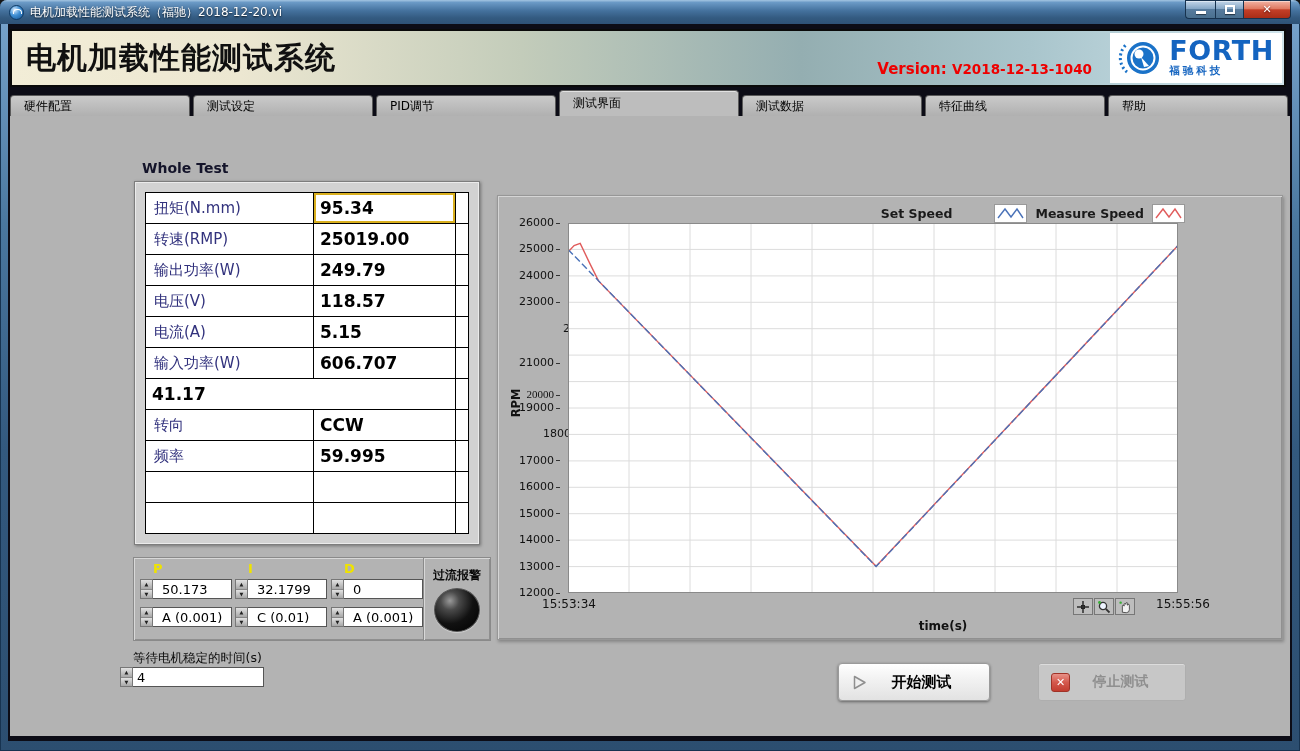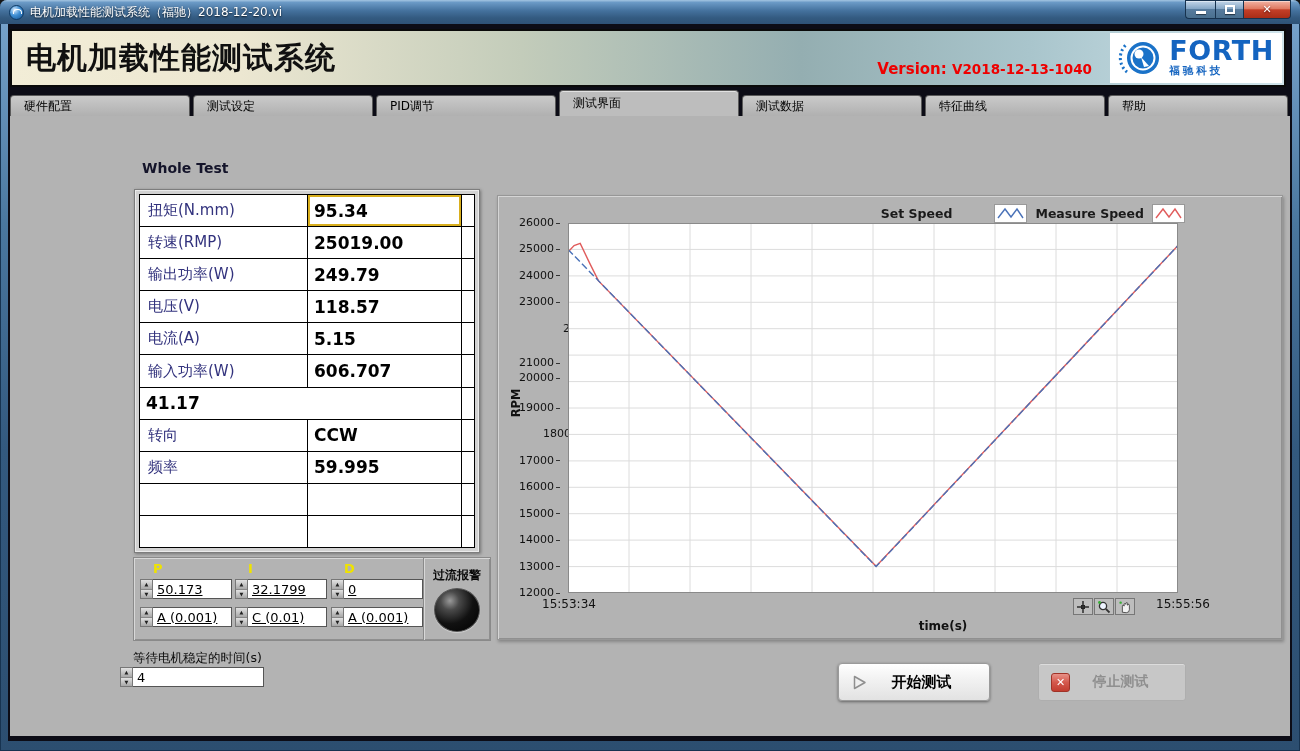--- a/index.html
+++ b/index.html
@@ -45,22 +45,22 @@
   
   .tabstrip { position:absolute; left:2px; top:66px; height:26px; display:flex; align-items:flex-end; }
   .tab { width:180px; height:21px; margin-right:3px; padding-left:13px; font-size:12px; color:#000;
          display:flex; align-items:center; border:1px solid #5a5a5a; border-bottom:none; border-radius:4px 4px 0 0;
          background:linear-gradient(180deg,#cacaca,#b0b0b0); cursor:default; }
   .tab.active { height:26px; background:#bdbdbd; box-shadow:inset 0 1px 0 #e2e2e2; }
   
   .main { position:absolute; left:2px; top:92px; width:1280px; height:620px; background:#b3b3b3; }
   .whole-test { position:absolute; left:132px; top:44px; font-size:14px; font-weight:bold; color:#14142a; }
   
-  .table-shell { position:absolute; left:124px; top:73px; width:346px; height:364px; background:#d2d2d2;
-                 border:1px solid #7d7d7d; box-shadow:inset 0 0 0 1px #ebebeb, 1px 1px 3px rgba(0,0,0,.35); padding:4px; }
+  .table-shell { position:absolute; left:124px; top:65px; width:346px; height:364px; background:#d2d2d2;
+                 border:1px solid #7d7d7d; box-shadow:inset 0 0 0 1px #ebebeb, 1px 1px 3px rgba(0,0,0,.35); padding:10px; }
   .mtable { width:100%; height:100%; background:#fff; border:1px solid #000; display:flex; flex-direction:column; }
   .mrow { flex:1; display:flex; border-bottom:1px solid #000; }
   .mrow:last-child { border-bottom:none; }
   .mcell-label { width:168px; border-right:1px solid #000; font-size:15px; color:#32327d;
                  display:flex; align-items:center; padding-left:8px; }
   .mcell-value { flex:1; border-right:1px solid #000; font-size:17px; font-weight:bold; color:#000;
                  display:flex; align-items:center; padding-left:6px; }
   .mcell-value.focused { box-shadow:inset 0 0 0 2px #d9af1e; }
   .mcell-extra { width:12px; }
   
@@ -69,21 +69,21 @@
   .pid-group { position:absolute; top:0; height:100%; }
   .pid-group.g0 { left:6px; } .pid-group.g1 { left:101px; } .pid-group.g2 { left:197px; }
   .pid-label { position:absolute; top:3px; left:13px; color:#efe300; font-weight:bold; font-size:13px; }
   .pid-row { position:absolute; left:0; display:flex; }
   .pid-row.r1 { top:21px; } .pid-row.r2 { top:49px; }
   .spinner { width:13px; height:20px; display:flex; flex-direction:column; border:1px solid #777; background:#c9c9c9; }
   .sp-btn { flex:1; font-size:5px; line-height:8px; text-align:center; color:#222;
             background:linear-gradient(#e2e2e2,#a8a8a8); border-bottom:1px solid #888; cursor:default; }
   .sp-btn:last-child { border-bottom:none; }
   .pid-input { width:79px; height:20px; background:#fff; border:1px solid #555; border-left:none;
-               font-size:13px; color:#000; display:flex; align-items:center; padding-left:4px;text-decoration:underline; }
+               font-size:13px; color:#000; display:flex; align-items:center; padding-left:9px; }
   .alarm { position:absolute; right:0; top:0; width:67px; height:100%; border-left:1px solid #8a8a8a;
            box-shadow:inset 1px 0 0 #d8d8d8; }
   .alarm-label { font-size:12px; font-weight:bold; color:#0a0a0a; text-align:center; margin-top:9px; }
   .led { width:46px; height:44px; border-radius:50%; margin:4px auto 0; border:1px solid #555;
          background:radial-gradient(circle at 34% 28%, #9a9a9a 0%, #4a4a4a 22%, #111 55%, #000 100%);
          box-shadow:0 1px 1px rgba(255,255,255,.4); }
   
   .wait-label { position:absolute; left:123px; top:534px; font-size:12.5px; color:#0c0c0c; }
   .wait-ctl { position:absolute; left:110px; top:551px; display:flex; }
   .wait-input { width:131px; height:20px; background:#fff; border:1px solid #555; border-left:none;
@@ -315,21 +315,21 @@
             </span>
           </div>
         <div class="ylab">RPM</div>
         <div id="yticks">
             <div class="ytick" style="top: 20px;">26000</div>
             <div class="ytick" style="top: 46.4286px;">25000</div>
             <div class="ytick" style="top: 72.8571px;">24000</div>
             <div class="ytick" style="top: 99.2857px;">23000</div>
             <div class="ytick" style="top: 125.714px; margin-left: 44px;">22000</div>
             <div class="ytick" style="top: 160px;">21000</div>
-            <div class="ytick" style="top: 175px;">20000</div>
+            <div class="ytick" style="top: 192px; font-family: Liberation Serif, serif;">20000</div>
             <div class="ytick" style="top: 205px;">19000</div>
             <div class="ytick" style="top: 231.429px; margin-left: 24px;">18000</div>
             <div class="ytick" style="top: 257.857px;">17000</div>
             <div class="ytick" style="top: 284.286px;">16000</div>
             <div class="ytick" style="top: 310.714px;">15000</div>
             <div class="ytick" style="top: 337.143px;">14000</div>
             <div class="ytick" style="top: 363.571px;">13000</div>
             <div class="ytick" style="top: 390px;">12000</div>
           </div>
         <svg class="plot-svg" id="plot-svg" width="610" height="370">

